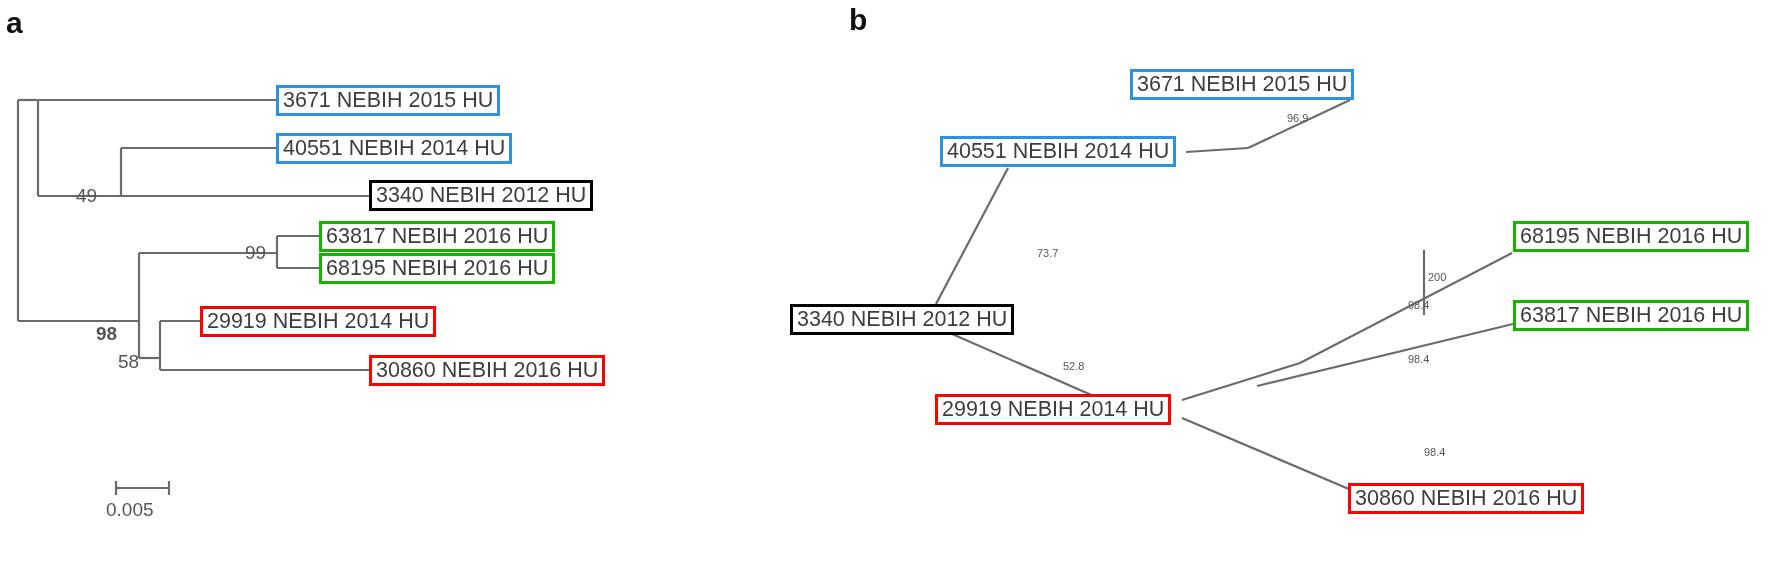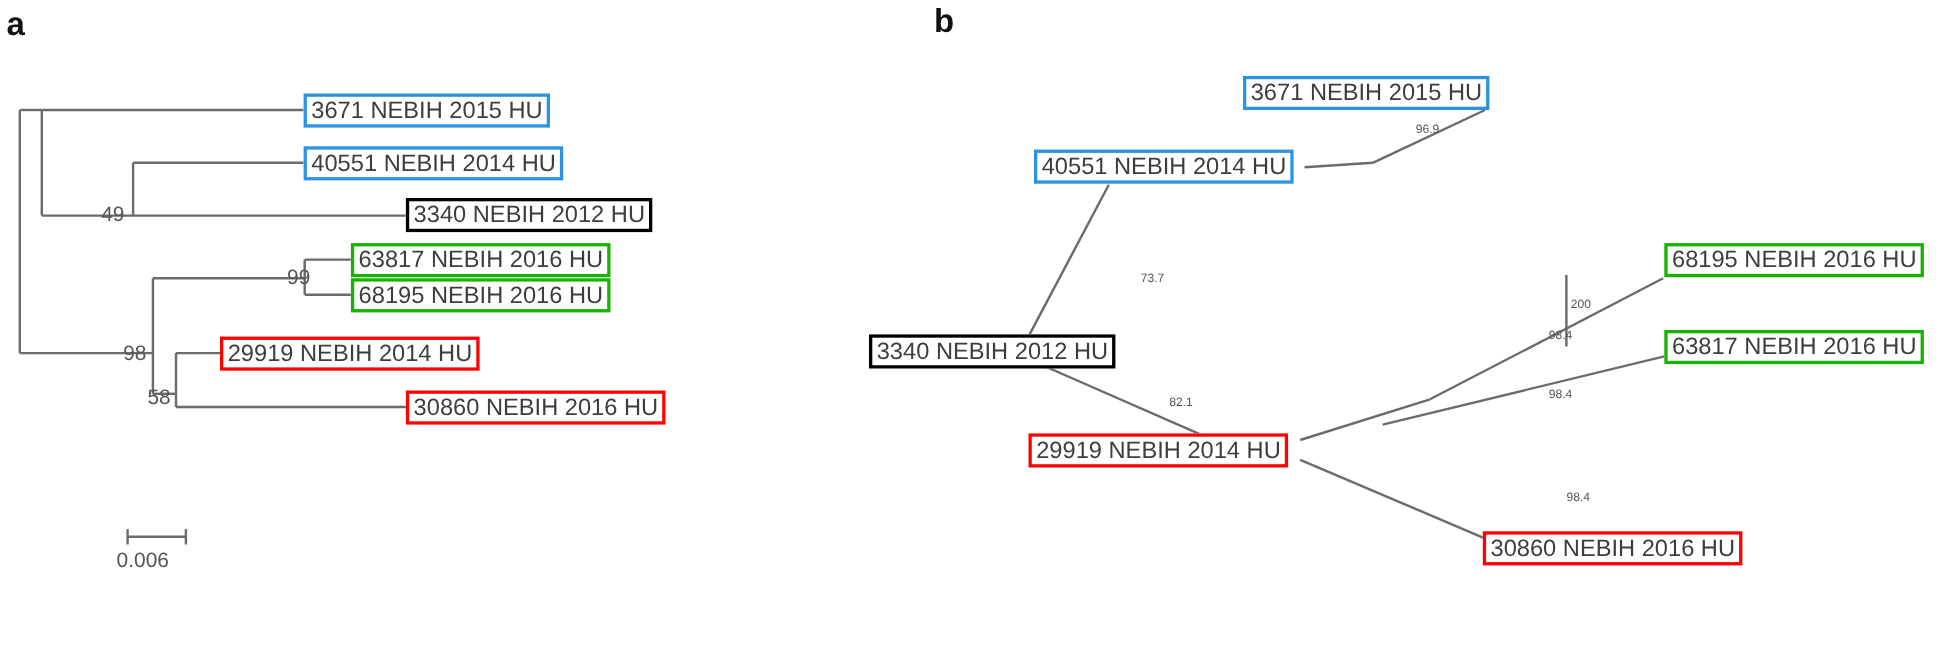--- a/index.html
+++ b/index.html
@@ -35,21 +35,20 @@
     padding:0 4px;
     font-family:"Liberation Sans", sans-serif;
   }
   .boot-label{
     position:absolute;
     font-size:19px;
     color:#555;
     white-space:nowrap;
     font-family:"Liberation Sans", sans-serif;
     line-height:1;
-    margin-left:16px;
   }
   .boot-small{
     position:absolute;
     font-size:11px;
     color:#555;
     white-space:nowrap;
     font-family:Liberation Sans, sans-serif;
     line-height:1;
   }
   .scale-label{
@@ -145,45 +144,45 @@
   <div class="tip-box" style="left:319px;top:253px;height:31px;border-color:#18b200;">68195 NEBIH 2016 HU</div>
 
   <div class="tip-box" style="left:200px;top:306px;height:31px;border-color:#ff0000;">29919 NEBIH 2014 HU</div>
 
   <div class="tip-box" style="left:369px;top:355px;height:31px;border-color:#ff0000;">30860 NEBIH 2016 HU</div>
 
   <div class="boot-label" style="left:76px;top:186px;">49</div>
 
   <div class="boot-label" style="left:245px;top:243px;">99</div>
 
-  <div class="boot-label" style="left:96px;top:312px;">98</div>
+  <div class="boot-label" style="left:96px;top:324px;font-weight:bold;">98</div>
 
   <div class="boot-label" style="left:118px;top:352px;">58</div>
 
-  <div class="scale-label" style="left:106px;top:500px;">0.006</div>
+  <div class="scale-label" style="left:106px;top:500px;">0.005</div>
 
   <div class="tip-box" style="left:1130px;top:69px;height:31px;border-color:#2b93e0;">3671 NEBIH 2015 HU</div>
 
   <div class="tip-box" style="left:940px;top:136px;height:31px;border-color:#2b93e0;">40551 NEBIH 2014 HU</div>
 
   <div class="tip-box" style="left:790px;top:304px;height:31px;border-color:#000000;">3340 NEBIH 2012 HU</div>
 
   <div class="tip-box" style="left:1513px;top:221px;height:31px;border-color:#18b200;">68195 NEBIH 2016 HU</div>
 
   <div class="tip-box" style="left:1513px;top:300px;height:31px;border-color:#18b200;">63817 NEBIH 2016 HU</div>
 
   <div class="tip-box" style="left:935px;top:394px;height:31px;border-color:#ff0000;">29919 NEBIH 2014 HU</div>
 
   <div class="tip-box" style="left:1348px;top:483px;height:31px;border-color:#ff0000;">30860 NEBIH 2016 HU</div>
 
   <div class="boot-small" style="left:1287px;top:113px;">96.9</div>
 
   <div class="boot-small" style="left:1037px;top:248px;">73.7</div>
 
-  <div class="boot-small" style="left:1063px;top:361px;">82.1</div>
+  <div class="boot-small" style="left:1063px;top:361px;">52.8</div>
 
   <div class="boot-small" style="left:1428px;top:272px;">200</div>
 
   <div class="boot-small" style="left:1408px;top:300px;">98.4</div>
 
   <div class="boot-small" style="left:1408px;top:354px;">98.4</div>
 
   <div class="boot-small" style="left:1424px;top:447px;">98.4</div>
 
 </div>

